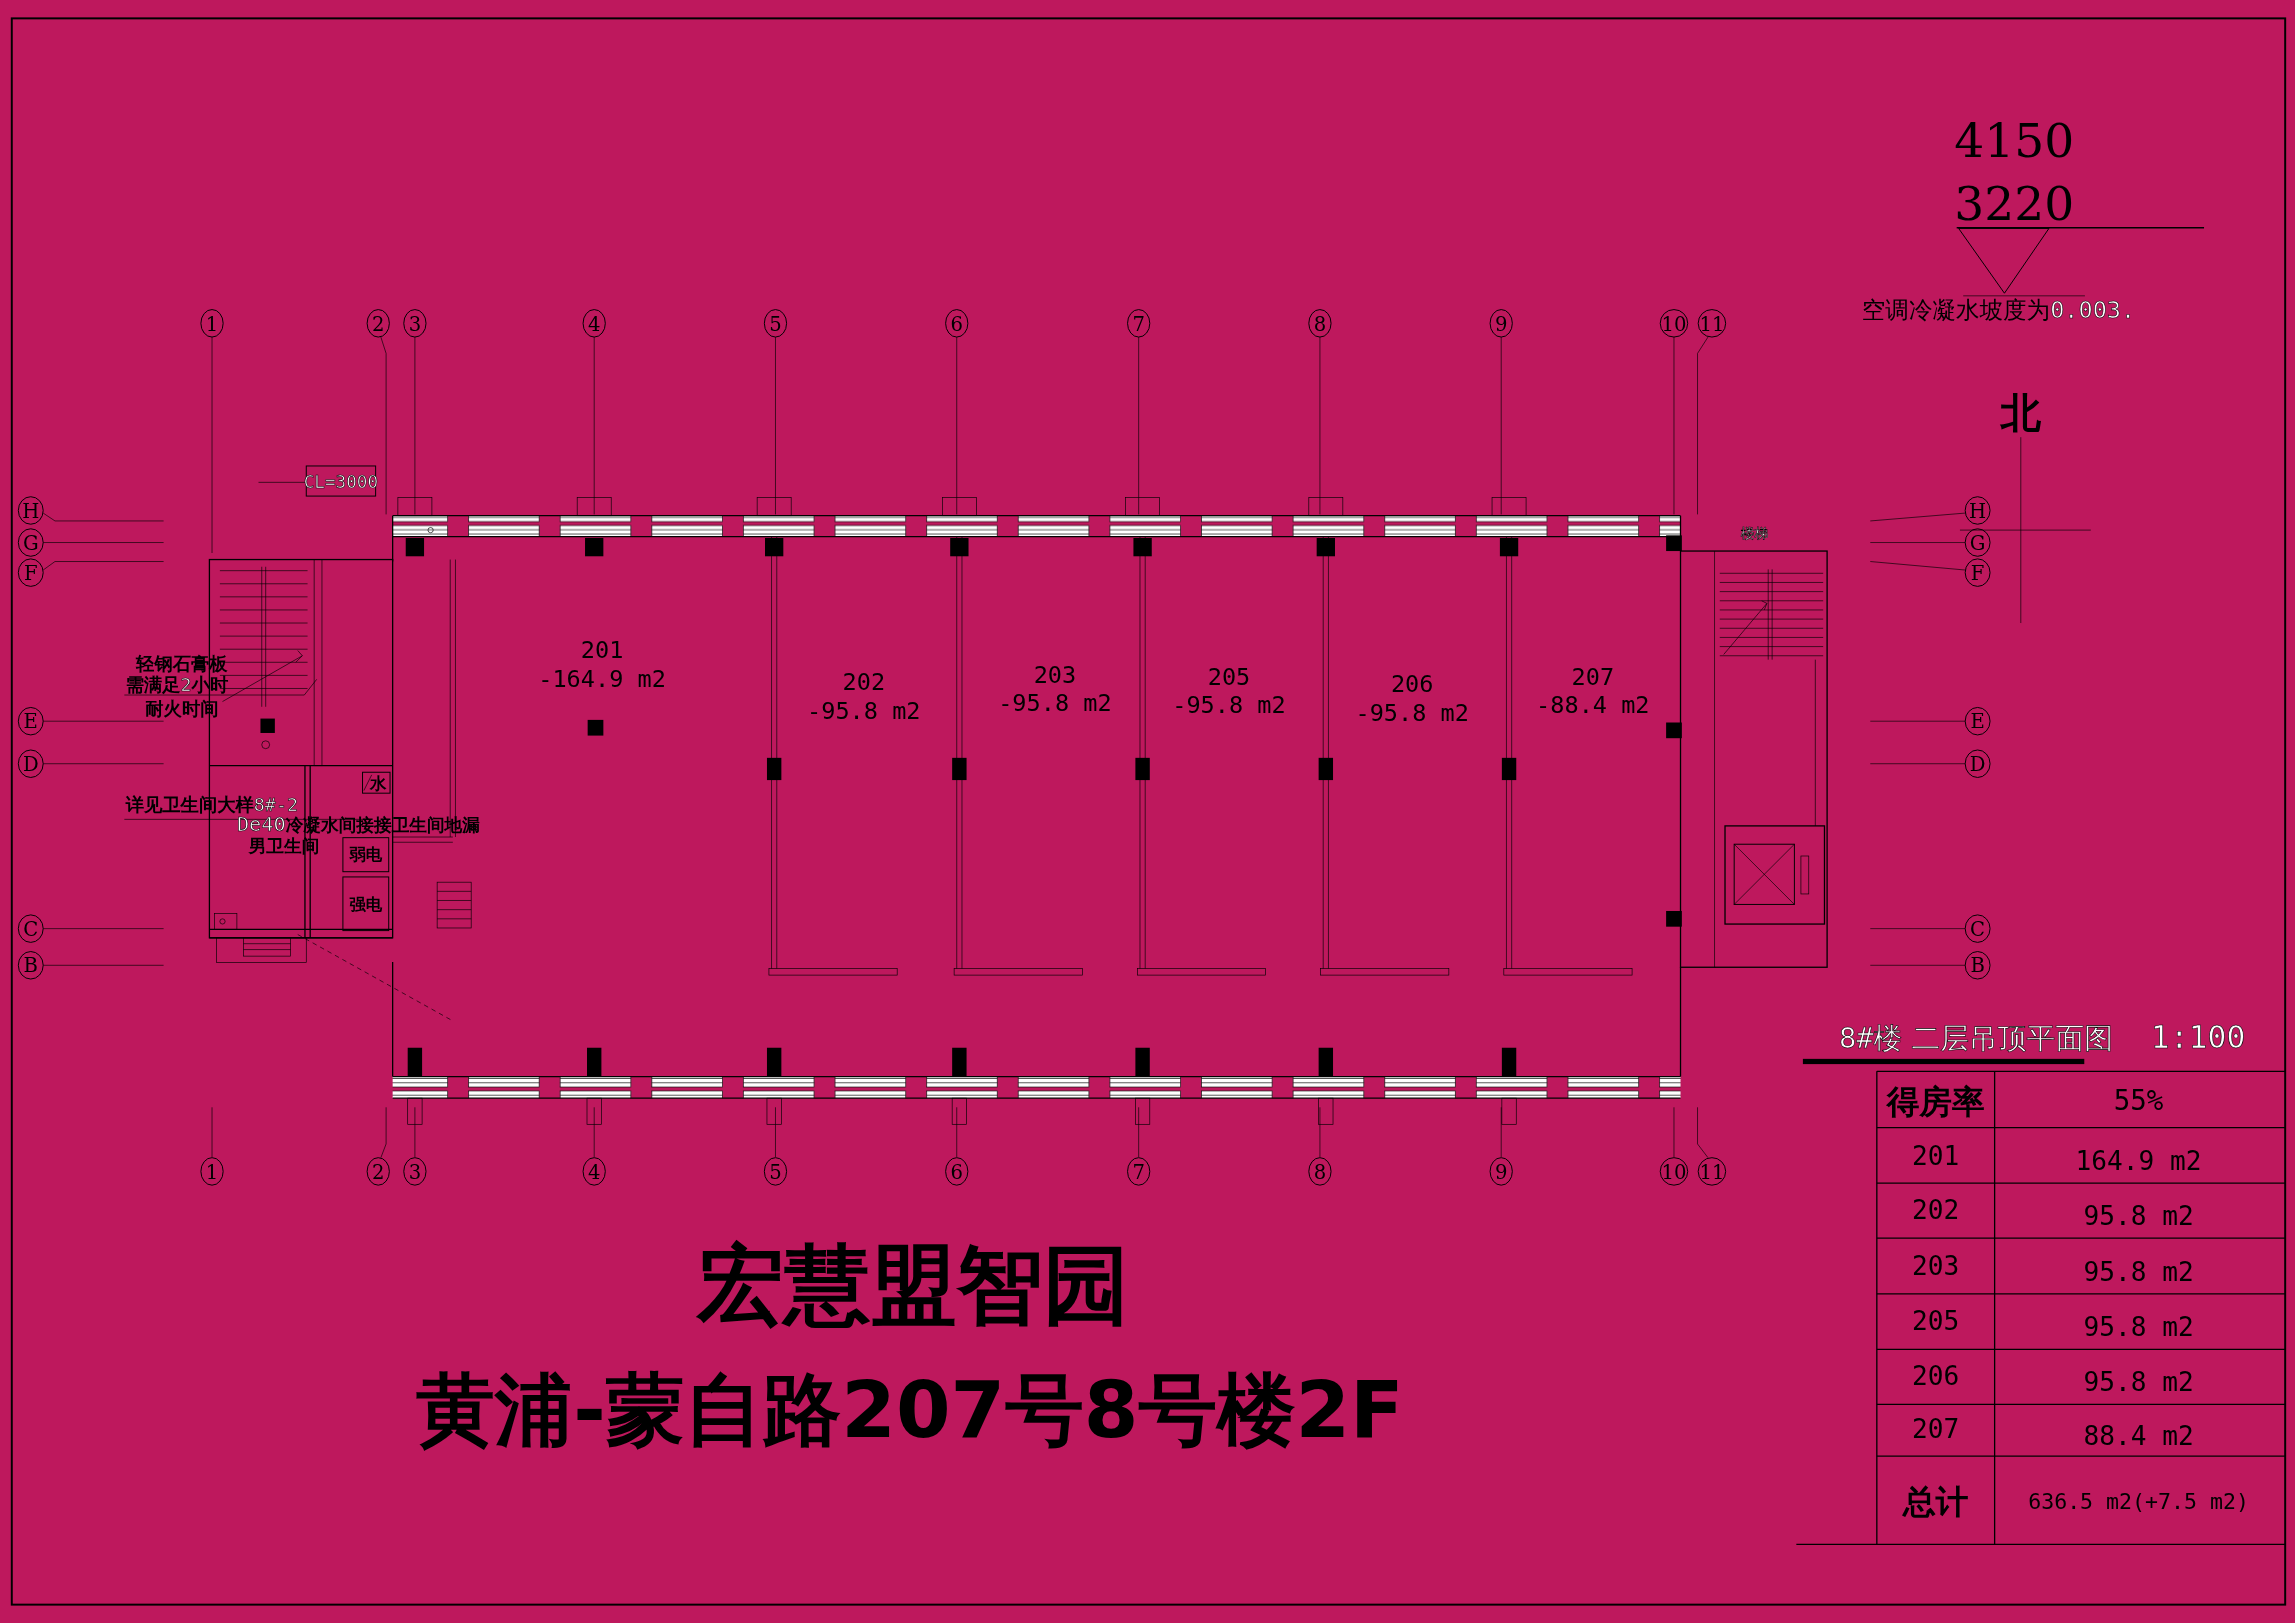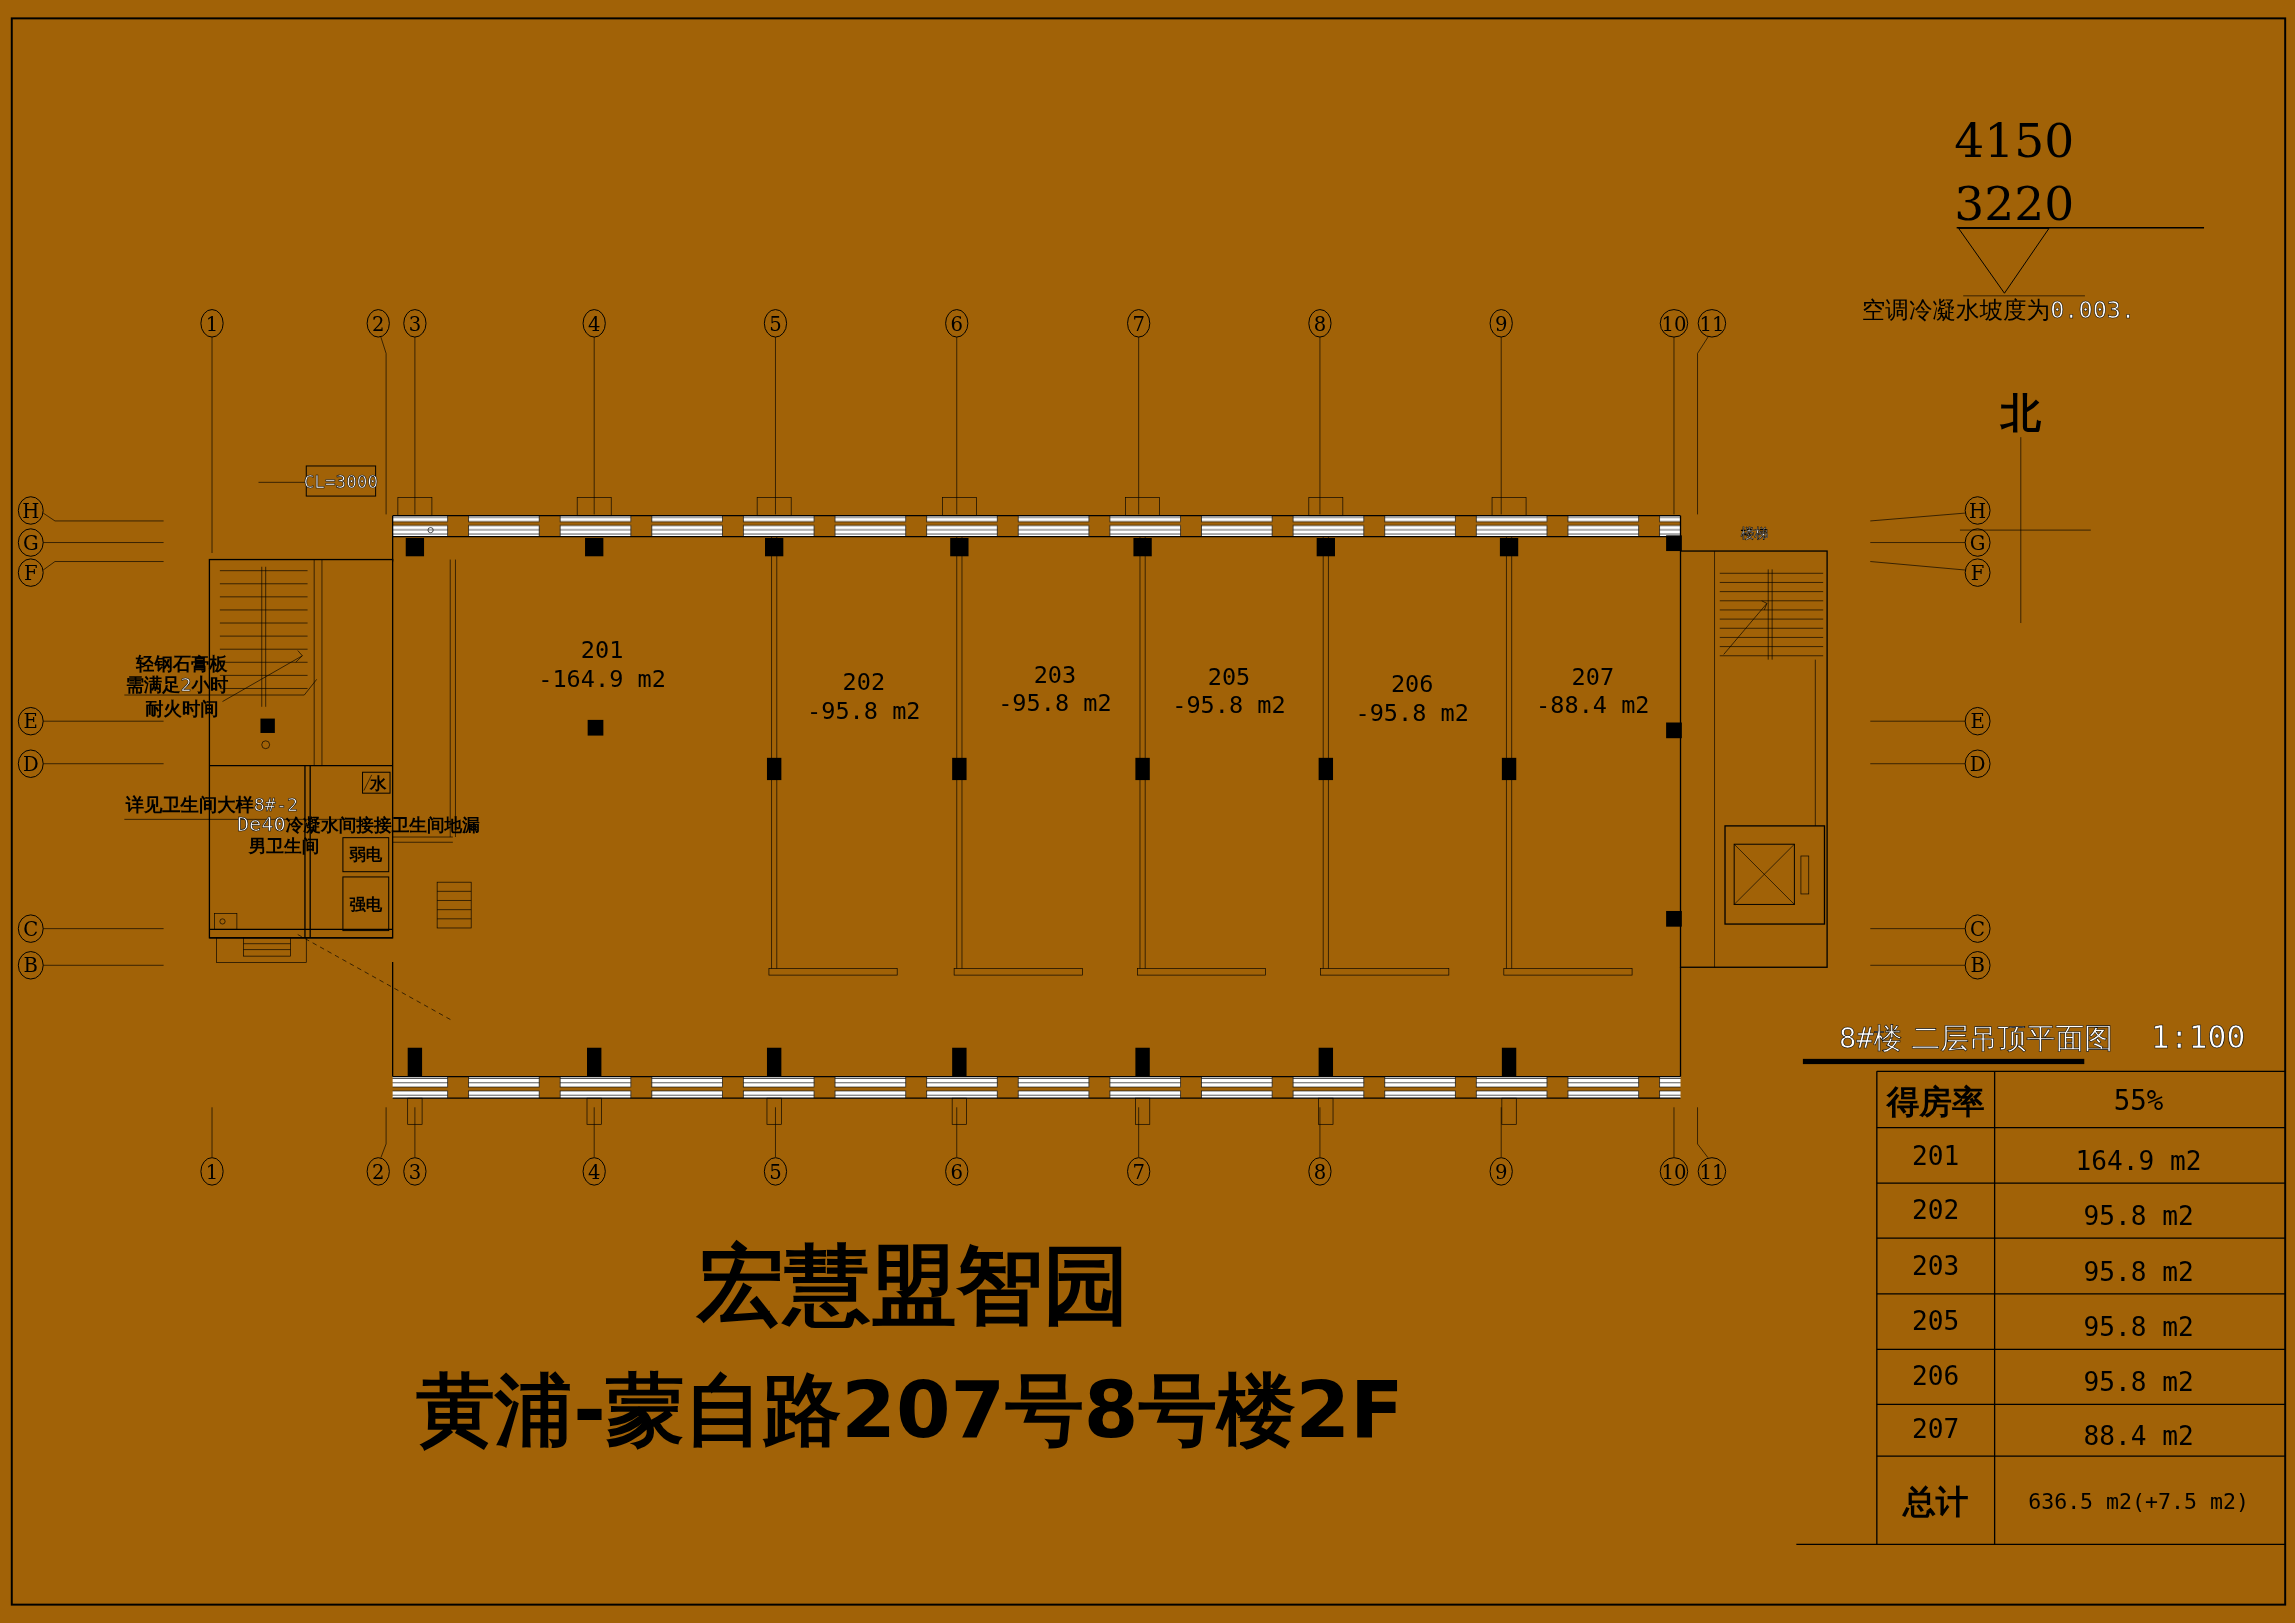--- a/index.html
+++ b/index.html
@@ -1,16 +1,16 @@
 <!DOCTYPE html>
 <html style="font-size:10.5px"><head>
 <meta charset="utf-8">
 <style>
   html,body{margin:0;padding:0;background:#ffffff;}
-  .page{position:relative;width:2295px;height:1623px;background:#a16207;overflow:hidden;}
+  .page{position:relative;width:2295px;height:1623px;background:#be185d;overflow:hidden;}
   svg{display:block;}
   text{white-space:pre;}
   .solid{fill:#000;stroke:none;}
   .bold{font-weight:bold;}
   .hollow-thin{fill:#ffffff;stroke:#000;stroke-width:0.9;}
   .cad{font-family:"DejaVu Sans Mono","Liberation Mono",monospace;}
   .cjk{font-family:"DejaVu Sans","Liberation Sans",sans-serif;}
   .serif{font-family:"DejaVu Serif","Liberation Serif",serif;}
   .ln{stroke:#000;fill:none;}
   .w1{stroke-width:1;} .w15{stroke-width:1.5;} .w2{stroke-width:2;} .w3{stroke-width:3;}

